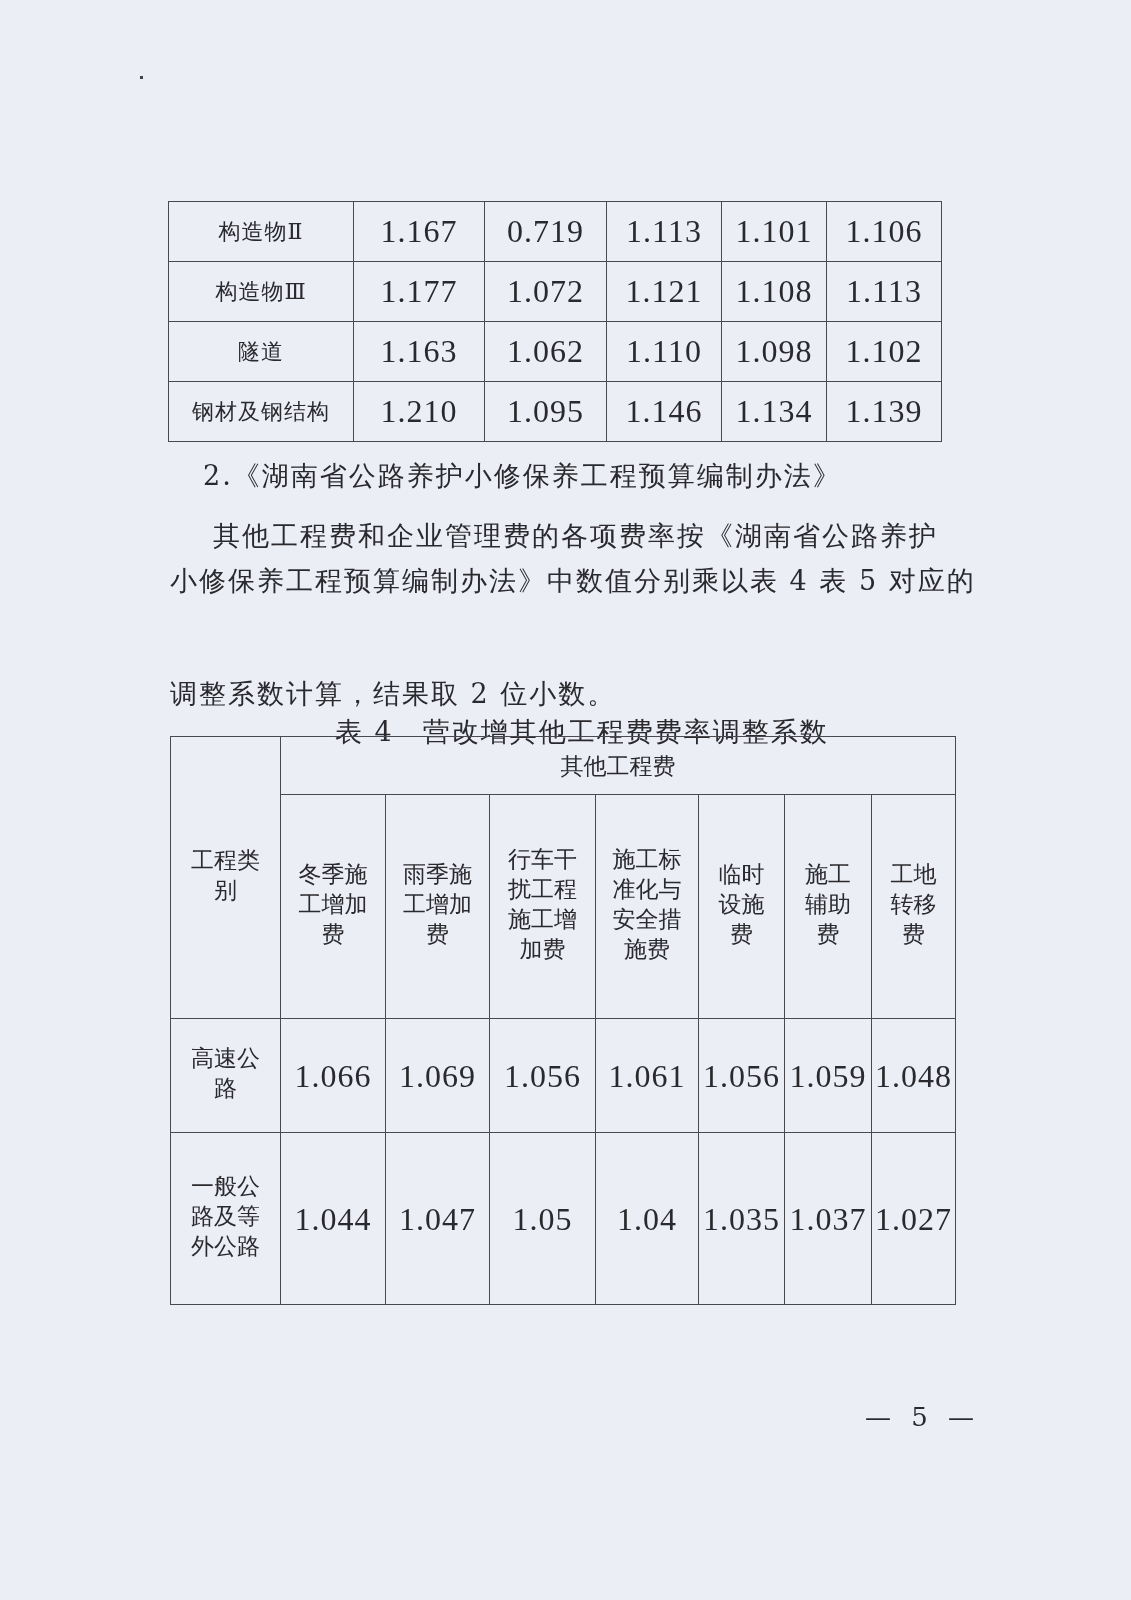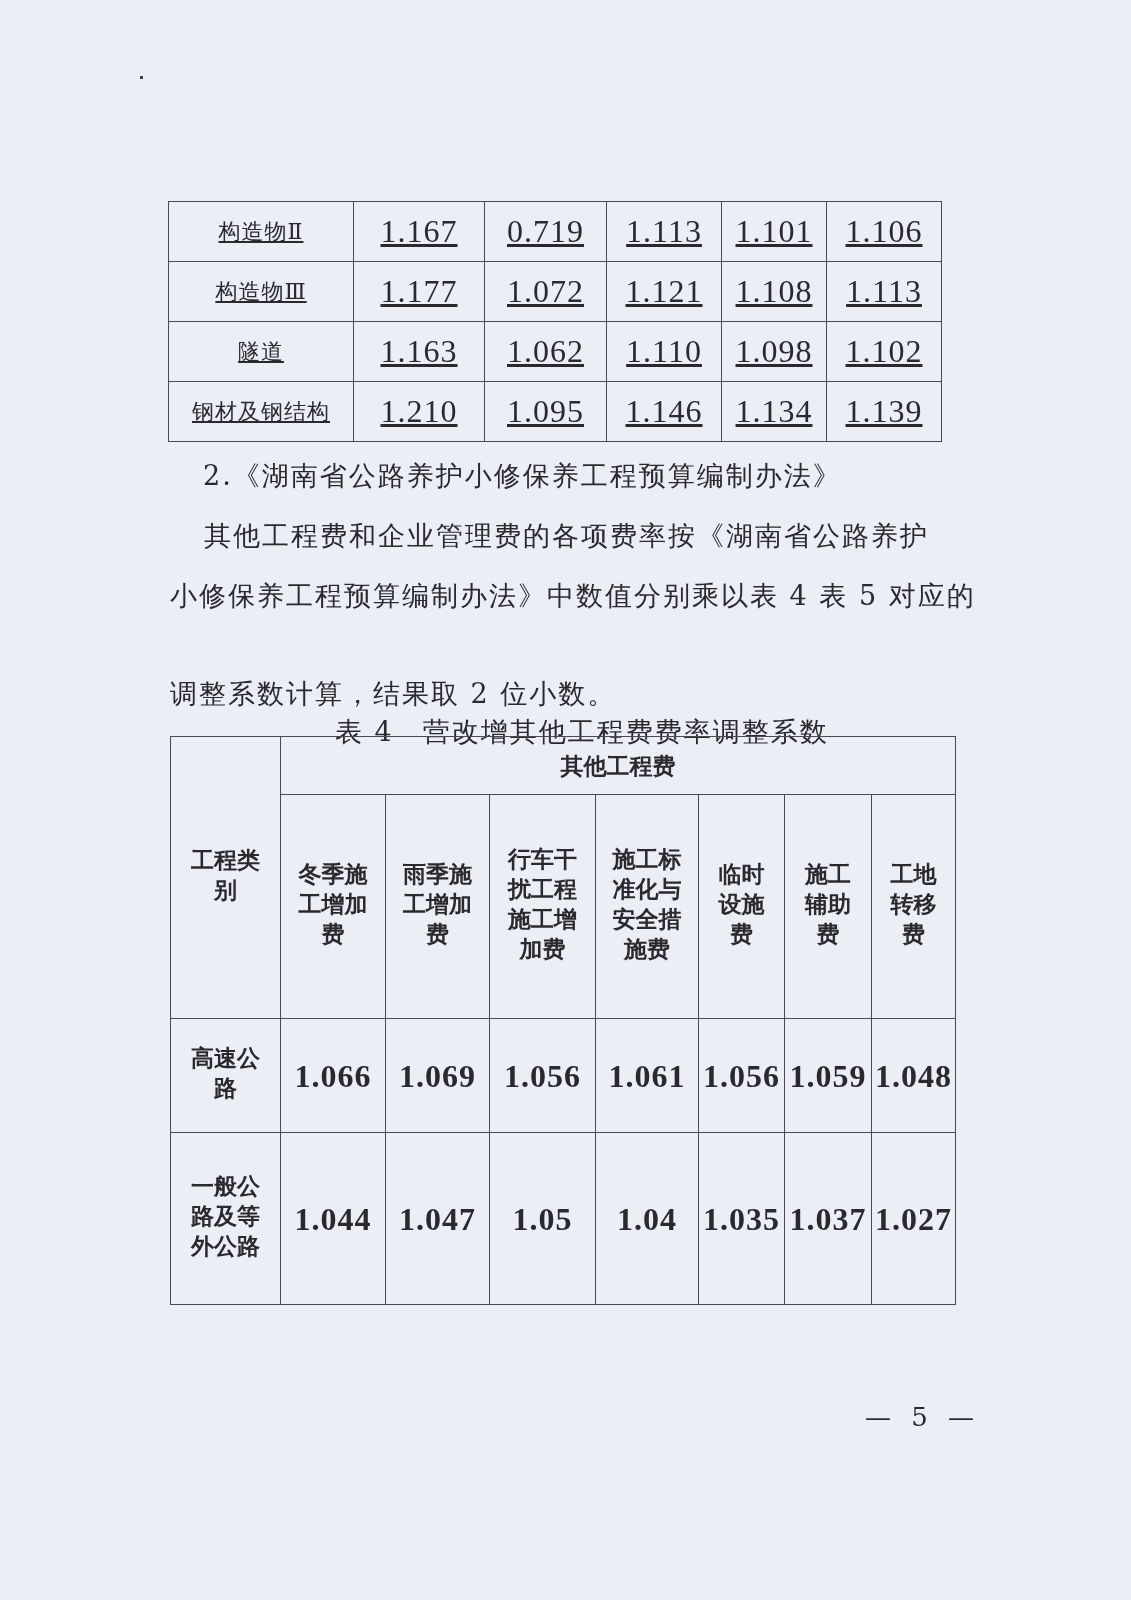--- a/index.html
+++ b/index.html
@@ -5,27 +5,27 @@
   html, body { margin: 0; padding: 0; }
   body {
     width: 1131px; height: 1600px; position: relative; overflow: hidden;
     background: #eceef5;
     font-family: "DejaVu Serif", "Liberation Serif", serif;
     color: #2a2a2e;
   }
   .dot { position: absolute; left: 140px; top: 76px; width: 3px; height: 3px; background: #444; }
   table { border-collapse: collapse; position: absolute; }
   td { border: 1.3px solid #4a4a4e; text-align: center; vertical-align: middle; padding: 0; }
-  #t3 { left: 168px; top: 201px; font-size: 22px; text-decoration: underline; }
+  #t3 { left: 168px; top: 201px; font-size: 22px; }
   #t3 td { height: 59px; }
   #t3 td.lbl { letter-spacing: 1px; }
   .num { font-family: "Liberation Serif", "DejaVu Serif", serif; font-size: 32px; letter-spacing: 1px; }
   .para { position: absolute; font-size: 27px; letter-spacing: 2px; white-space: nowrap; }
   #t4 { left: 170px; top: 736px; font-size: 23px; }
-  #t4 td { line-height: 42px; font-weight: bold; }
+  #t4 td { line-height: 42px; }
   .vtxt { display: inline-block; width: 3.3em; white-space: normal; word-break: break-all; line-height: 30px; }
   .pagenum { position: absolute; left: 865px; top: 1402px; font-size: 26px; letter-spacing: 6px; }
 </style>
 </head>
 <body>
 
 <div class="dot"></div>
 
 <table id="t3">
   <colgroup>
@@ -66,22 +66,22 @@
         <td class="num">1.210</td>
         <td class="num">1.095</td>
         <td class="num">1.146</td>
         <td class="num">1.134</td>
         <td class="num">1.139</td>
       </tr>
     </tbody>
 </table>
 
 <div class="para" style="left:203px; top:458px;">2.《湖南省公路养护小修保养工程预算编制办法》</div>
-<div class="para" style="left:204px; top:518px;font-family:Liberation Mono, monospace;">其他工程费和企业管理费的各项费率按《湖南省公路养护</div>
-<div class="para" style="left:170px; top:578px;">小修保养工程预算编制办法》中数值分别乘以表 4 表 5 对应的</div>
+<div class="para" style="left:213px; top:518px;font-family:Liberation Mono, monospace;">其他工程费和企业管理费的各项费率按《湖南省公路养护</div>
+<div class="para" style="left:170px; top:563px;">小修保养工程预算编制办法》中数值分别乘以表 4 表 5 对应的</div>
 <div class="para" style="left:170px; top:638px;margin-top:38px;">调整系数计算，结果取 2 位小数。</div>
 <div class="para" style="left:335px; top:688px;margin-top:26px;">表 4　营改增其他工程费费率调整系数</div>
 
 <table id="t4">
   <colgroup>
     <col style="width:110px">
       <col style="width:105px">
       <col style="width:104px">
       <col style="width:106px">
       <col style="width:103px">

